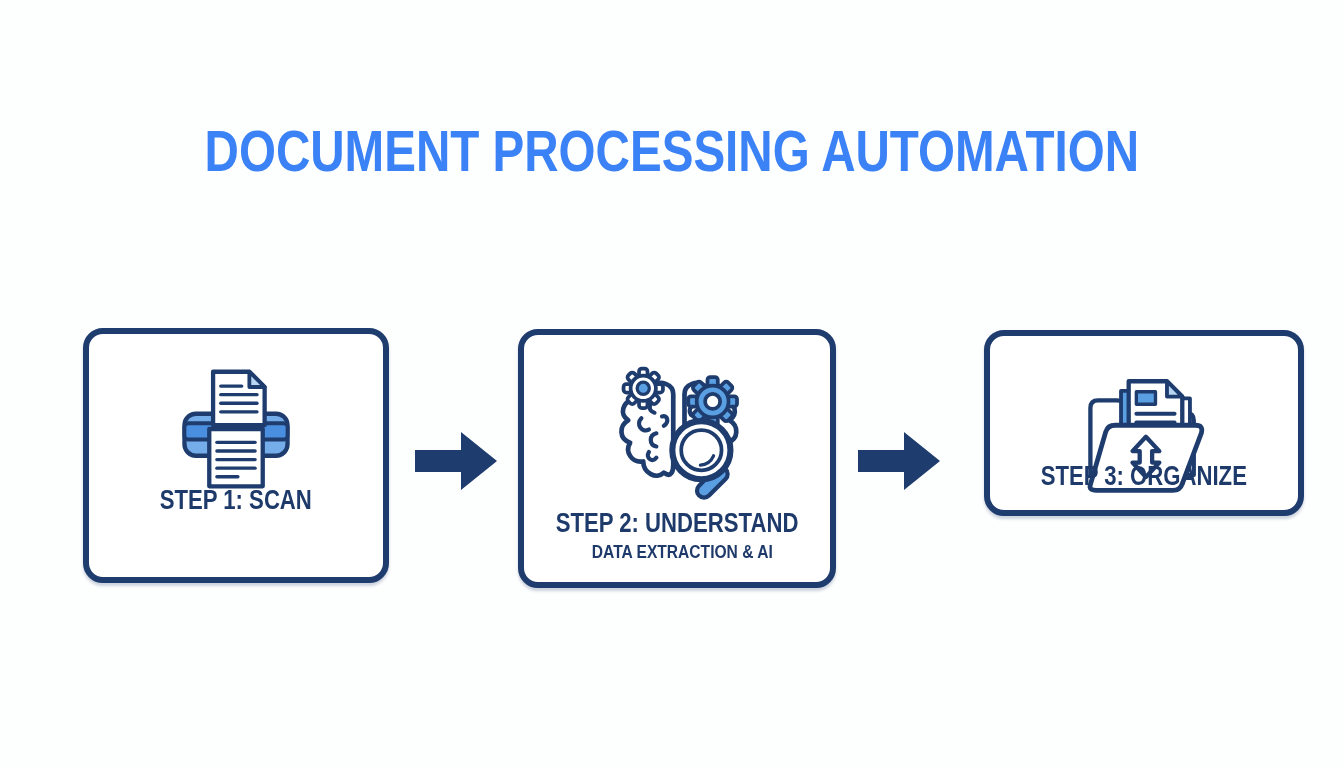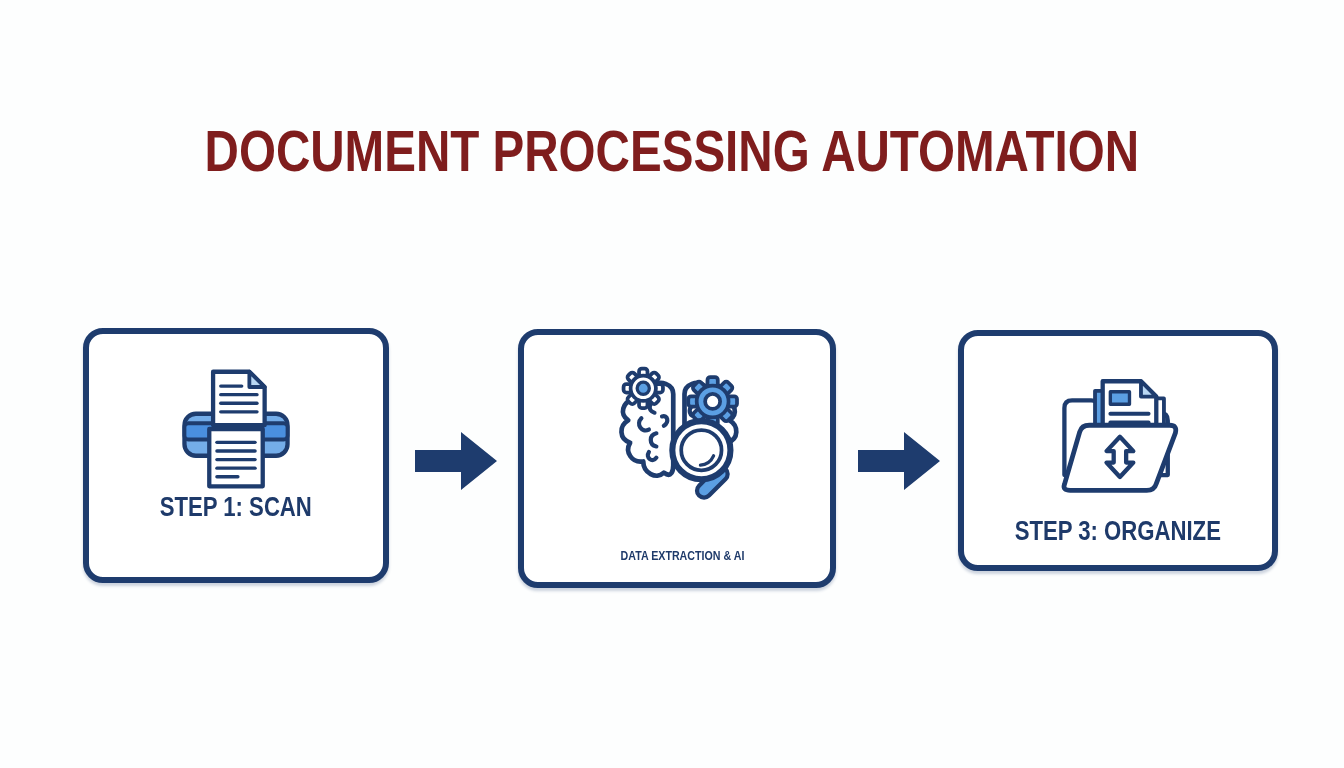--- a/index.html
+++ b/index.html
@@ -3,41 +3,41 @@
 <meta charset="utf-8">
 <style>
   html,body { margin:0; padding:0; background:#ffffff; }
   .stage {
     position:relative; width:1344px; height:768px;
     background:#fdfefe; overflow:hidden;
     font-family:"Liberation Sans", sans-serif;
   }
   .title {
     position:absolute; top:122px; left:0; width:100%;
-    text-align:center; color:#7f1d1d; font-weight:bold;
+    text-align:center; color:#3b82f6; font-weight:bold;
     font-size:58px; line-height:1; white-space:nowrap;
   }
   .cond { display:inline-block; transform:scaleX(0.82); transform-origin:50% 50%; white-space:nowrap; }
   .step-box {
     position:absolute; background:#ffffff;
     border:6px solid #1e3c6e; border-radius:20px;
     box-shadow:0 3px 3px rgba(30,60,110,0.22);
     box-sizing:border-box;
   }
   .icon-wrap {
     position:absolute; top:24px; left:0; right:0; height:142px;
     display:flex; align-items:center; justify-content:center;
   }
   .label-block {
     position:absolute; left:0; right:0; bottom:18px;
     text-align:center; color:#1e3a6a;
   }
   .label-block.single { bottom:36px; }
   .step-label  { font-size:27px; font-weight:bold; line-height:1.15; }
-  .step-subtitle { font-size:13px; font-weight:bold; line-height:1.2; margin-top:2px;margin-left:10px; }
+  .step-subtitle { font-size:19px; font-weight:bold; line-height:1.2; margin-top:2px;margin-left:10px; }
   .flow-arrow { position:absolute; width:82px; height:62px; }
 </style>
 </head>
 <body>
 
 <div class="stage">
 
   <div class="title">
     <span class="cond">DOCUMENT PROCESSING AUTOMATION</span>
   </div>
@@ -129,31 +129,34 @@
             <rect x="-7.5" y="-4" width="15" height="40" rx="7.5" fill="#5b9fe3" stroke-width="4.5"></rect>
           </g>
 
           <circle cx="106" cy="96" r="31" fill="#ffffff" stroke-width="6.5"></circle>
           <circle cx="106" cy="96" r="21.5" fill="none" stroke-width="4"></circle>
           <path d="M119 102 A17 17 0 0 1 105 112" fill="none" stroke-width="3.5"></path>
         </g>
       </svg>
     </div>
     <div class="label-block">
+      <div class="step-label">
+        <span class="cond">STEP 2: UNDERSTAND</span>
+      </div>
       <div class="step-subtitle">
         <span class="cond">DATA EXTRACTION &amp; AI</span>
       </div>
     </div>
   </div>
 
   <svg class="flow-arrow" style="left:858px; top:430px;" viewBox="0 0 82 62">
     <polygon points="0,20 46,20 46,2 82,31 46,60 46,42 0,42" fill="#1e3c6e"></polygon>
   </svg>
 
-  <div class="step-box" style="left:958px; top:330px; width:320px; height:241px;">
+  <div class="step-box" style="left:984px; top:330px; width:320px; height:186px;">
     <div class="icon-wrap">
       <svg width="134" height="134" viewBox="0 0 140 140">
         <g stroke="#1e3c6e" stroke-linejoin="round" stroke-linecap="round">
 
           <path d="M14 116 L14 46 Q14 38 22 38 L42 38 Q48 38 50 44 L53 51 L114 51 Q122 51 122 59 L122 116 Z" fill="#ffffff" stroke-width="4.5"></path>
 
           <rect x="46" y="28" width="14" height="62" fill="#5b9fe3" stroke-width="4"></rect>
 
           <rect x="100" y="36" width="18" height="52" fill="#ffffff" stroke-width="4"></rect>
 

